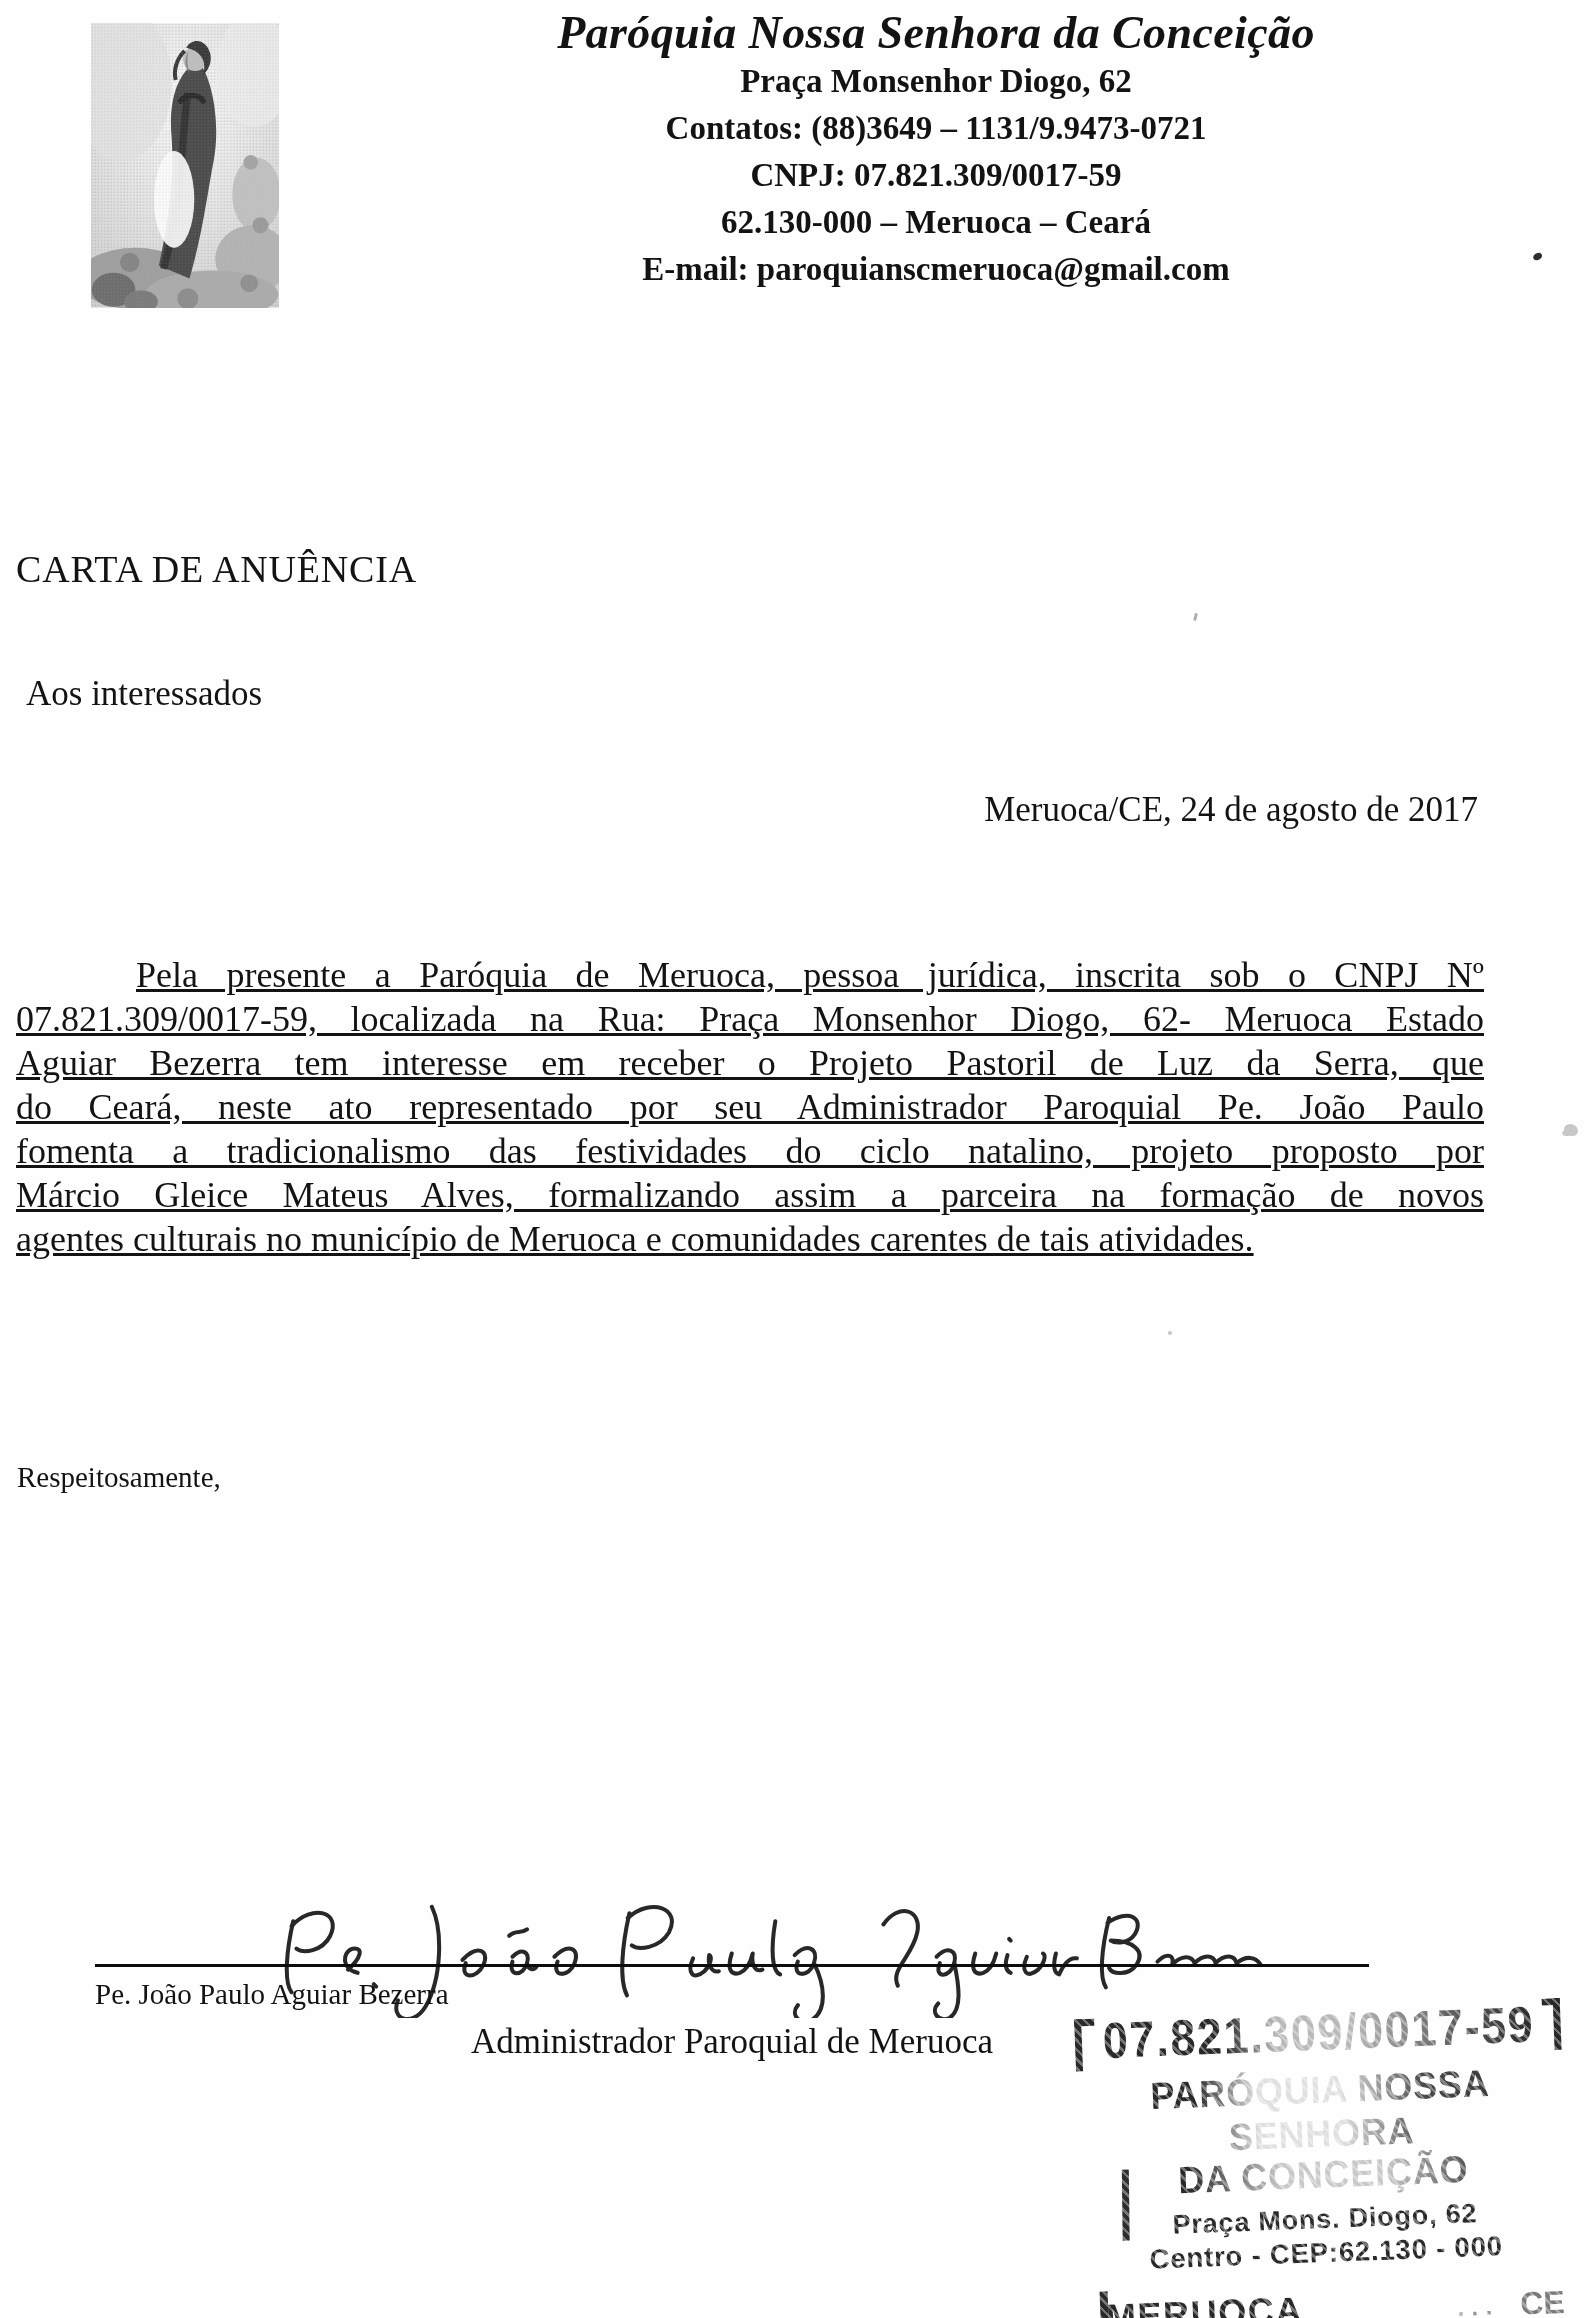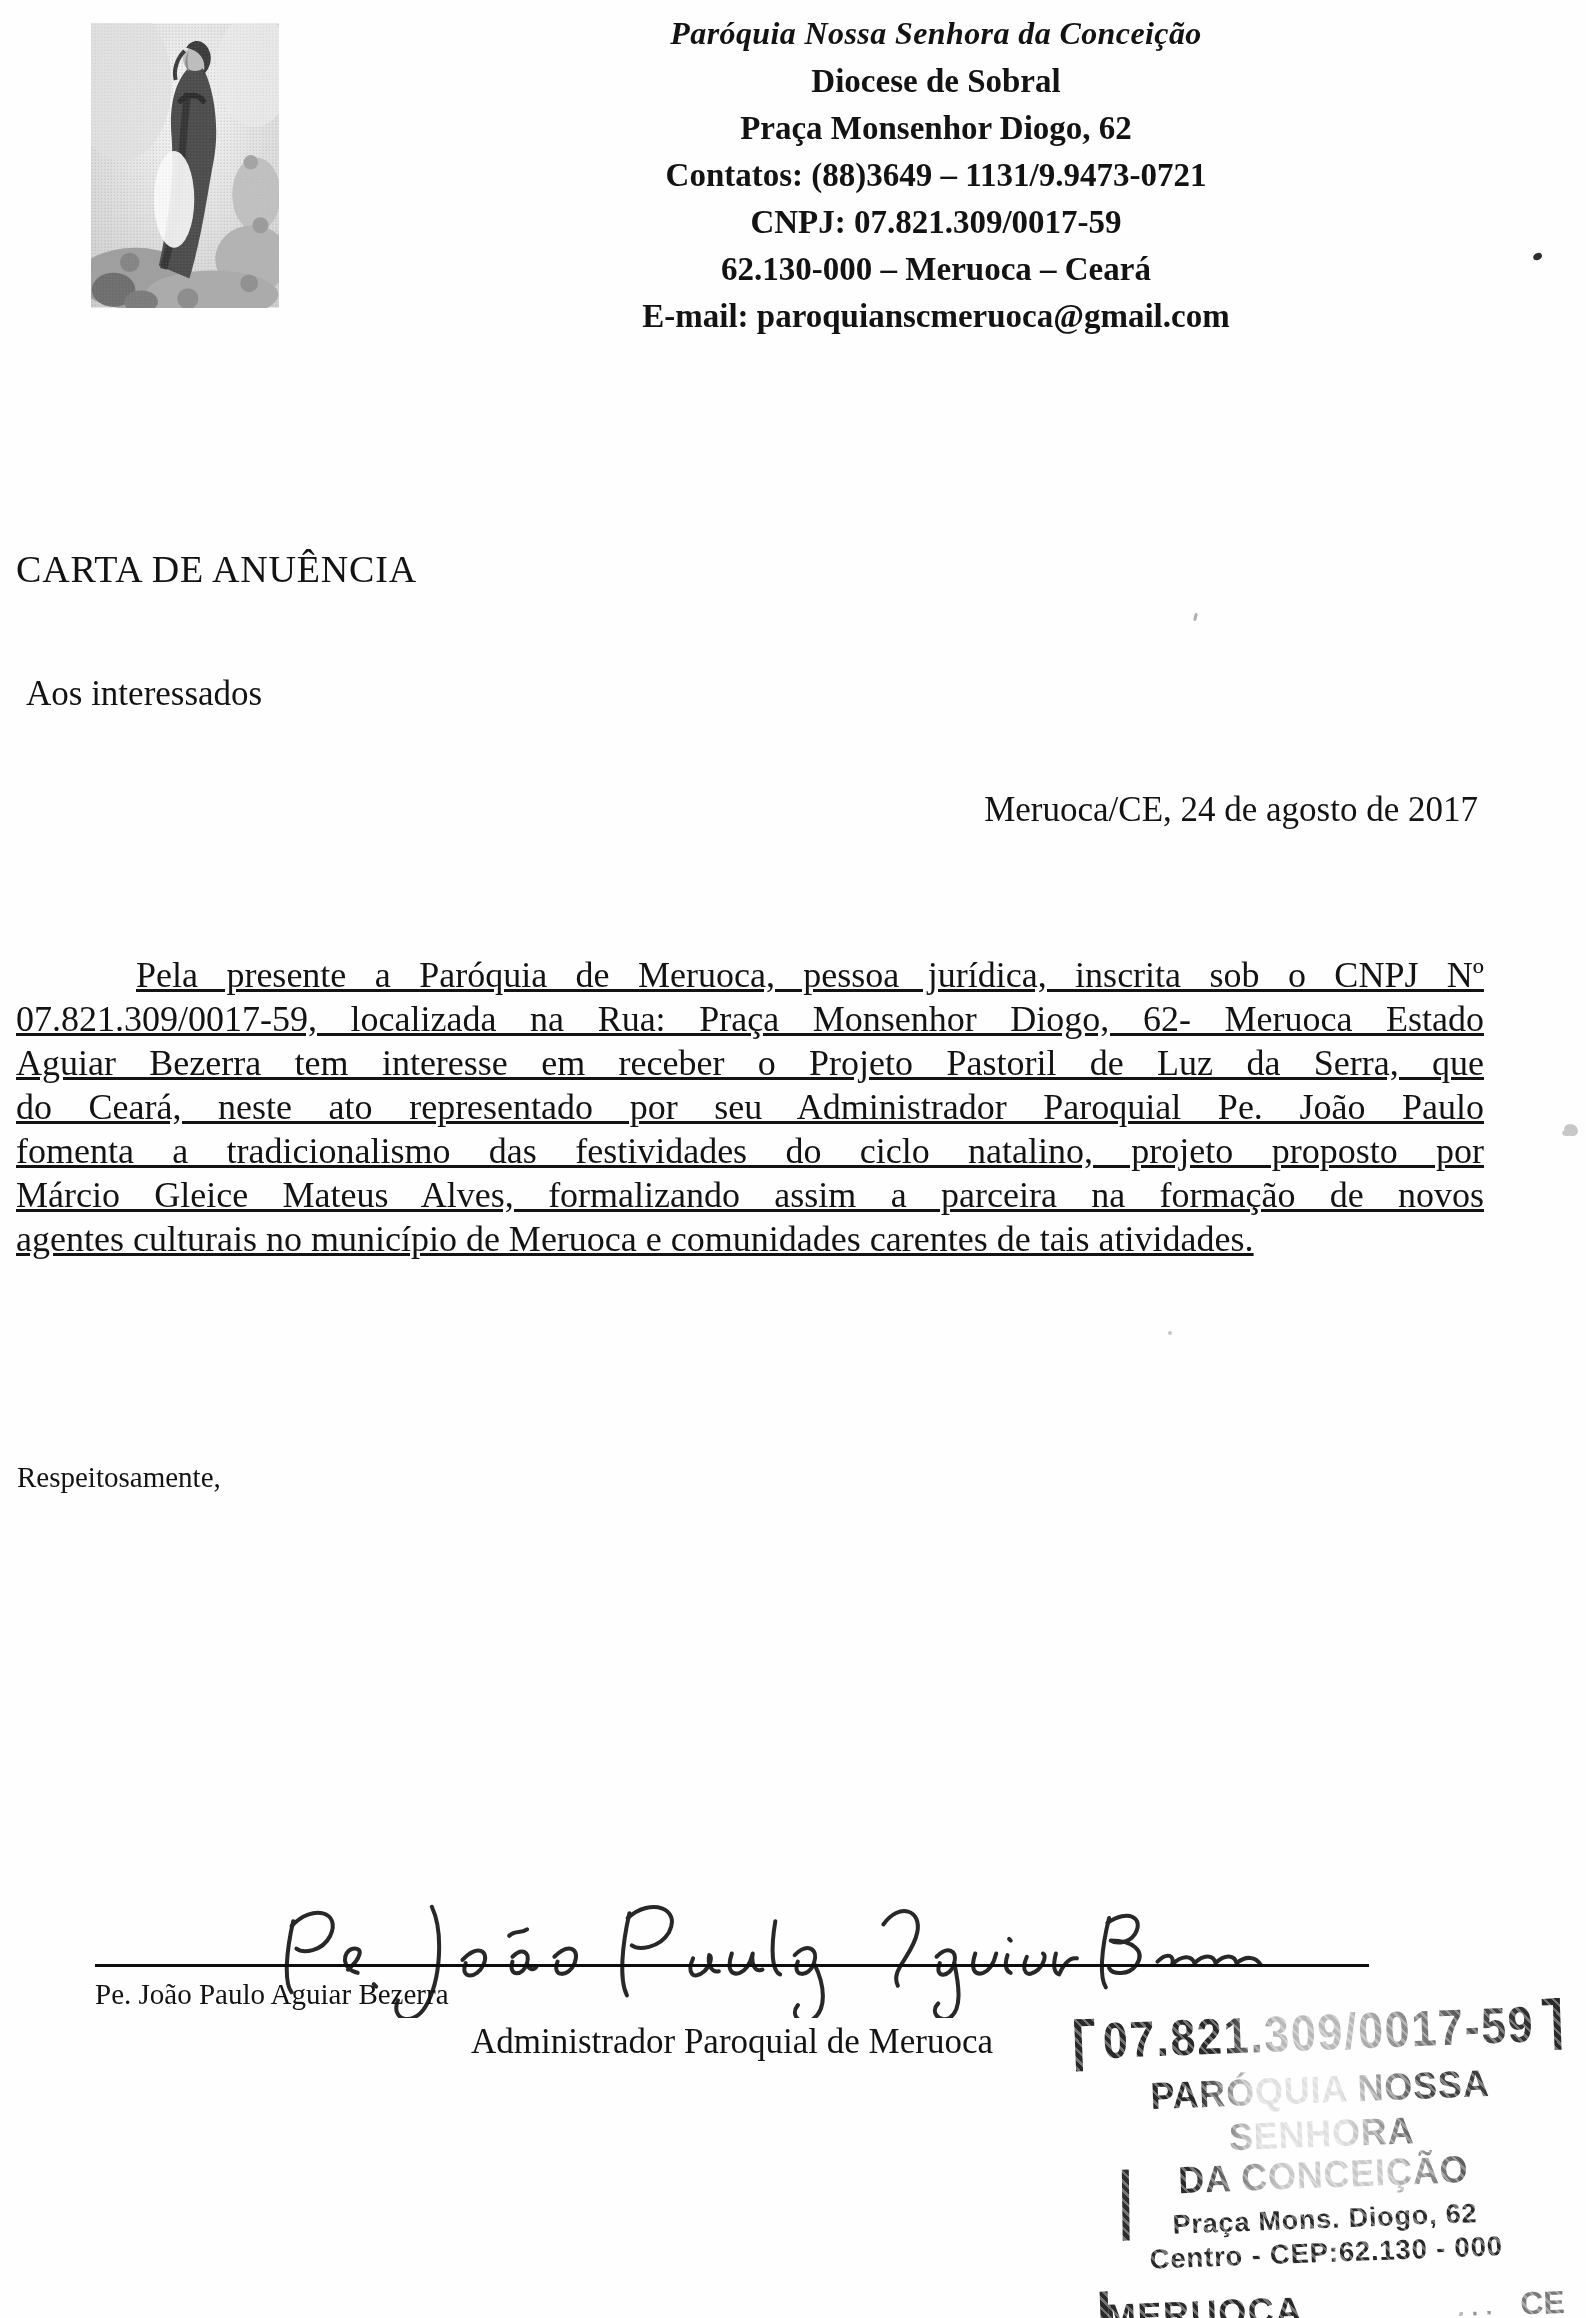--- a/index.html
+++ b/index.html
@@ -5,21 +5,21 @@
   html,body{margin:0;padding:0;background:#ffffff;}
   .page{
     position:relative;width:1587px;height:2319px;background:#fefefe;overflow:hidden;
     font-family:"Liberation Serif","DejaVu Serif",serif;color:#131313;
   }
   
   .header{position:absolute;left:0;top:8px;width:100%;height:348px;}
   .emblem{position:absolute;left:91px;top:14.6px;width:188px;height:285px;}
   .emblem svg{display:block;width:100%;height:100%;filter:grayscale(1) contrast(1.02);}
   .header-text{position:absolute;left:285px;top:0;width:1302px;text-align:center;}
-  .h-title{font-size:32px;font-weight:bold;font-style:italic;line-height:50px;letter-spacing:0.4px;}
+  .h-title{font-size:46px;font-weight:bold;font-style:italic;line-height:50px;letter-spacing:0.4px;}
   .h-line{font-size:33px;font-weight:bold;line-height:47px;}
   
   .doc-title{position:absolute;left:16px;top:547px;width:1468px;text-align:left;font-size:38px;letter-spacing:0.8px;}
   .recipient{position:absolute;left:26px;top:674px;font-size:35px;}
   .dateline{position:absolute;left:16px;top:790px;width:1462px;text-align:right;font-size:35px;}
   .body-par{position:absolute;left:16px;top:953px;width:1468px;font-size:36px;text-decoration:underline;}
   .bline{line-height:44px;text-align:justify;text-align-last:justify;text-justify:inter-word;}
   .bline.first{text-indent:120px;}
   .bline.final{text-align-last:left;}
   .closing{position:absolute;left:17px;top:1461px;font-size:29px;}
@@ -109,21 +109,20 @@
         <circle cx="129" cy="44" r="15" fill="#bdbdbd"></circle>
         <path d="M121,34 C115,44 116,56 122,60 C118,48 120,38 121,34 Z" fill="#8a8a8a"></path>
         <path d="M118,30 C126,16 144,20 148,38 C150,50 144,60 139,63 C144,46 136,34 118,30 Z" fill="#3c3c3c"></path>
         <path d="M116,34 C106,44 102,58 105,70" stroke="#3c3c3c" stroke-width="5" fill="none"></path>
         <path d="M111,96 C119,87 133,87 139,96" stroke="#2e2e2e" stroke-width="7" fill="none" stroke-linecap="round"></path>
         <rect width="233" height="352" fill="url(#ht)" opacity="0.22"></rect>
       </svg>
     </div>
     <div class="header-text">
       <div class="h-title">Paróquia Nossa Senhora da Conceição</div>
-      <div class="h-line">Diocese de Sobral</div>
       <div class="h-line">Praça Monsenhor Diogo, 62</div>
       <div class="h-line">Contatos: (88)3649 – 1131/9.9473-0721</div>
       <div class="h-line">CNPJ: 07.821.309/0017-59</div>
       <div class="h-line">62.130-000 – Meruoca – Ceará</div>
       <div class="h-line">E-mail: paroquianscmeruoca@gmail.com</div>
     </div>
   </div>
 
   <div class="doc-title">CARTA DE ANUÊNCIA</div>
   <div class="recipient">Aos interessados</div>

